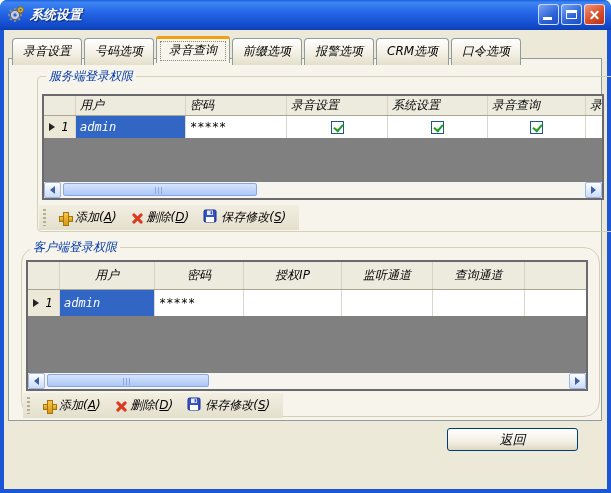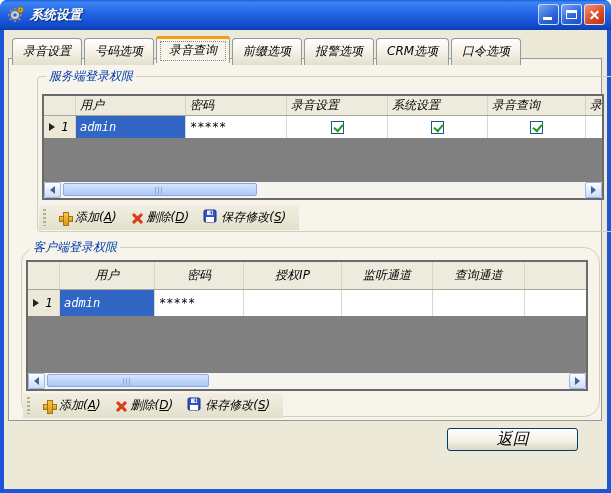--- a/index.html
+++ b/index.html
@@ -109,21 +109,21 @@
     background:linear-gradient(#f5c74a,#d79a12); border:1px solid #a5740c; }
   .icon-x { position:relative; width:12px; height:12px; }
   .icon-x::before,.icon-x::after { content:""; position:absolute; left:0; top:5px; width:13px;
     height:3px; background:#DE3A20; border-radius:1px; }
   .icon-x::before { transform:rotate(45deg); } .icon-x::after { transform:rotate(-45deg); }
 
   
   .back-btn { position:absolute; left:443px; top:398px; width:131px; height:23px;
     border:1px solid #003C74; border-radius:3px;
     background:linear-gradient(180deg,#ffffff,#f2efe4 60%,#ddd7c2);
-    display:flex; align-items:center; justify-content:center; font-size:16px; cursor:default; }
+    display:flex; align-items:center; justify-content:center; font-size:13px; cursor:default; }
 </style>
 </head>
 <body>
 
 <div class="window">
 
   <div class="titlebar">
     <span class="app-icon">
       <svg width="18" height="18" viewBox="0 0 18 18">
         <g stroke="#7f8696" stroke-width="2.4">

